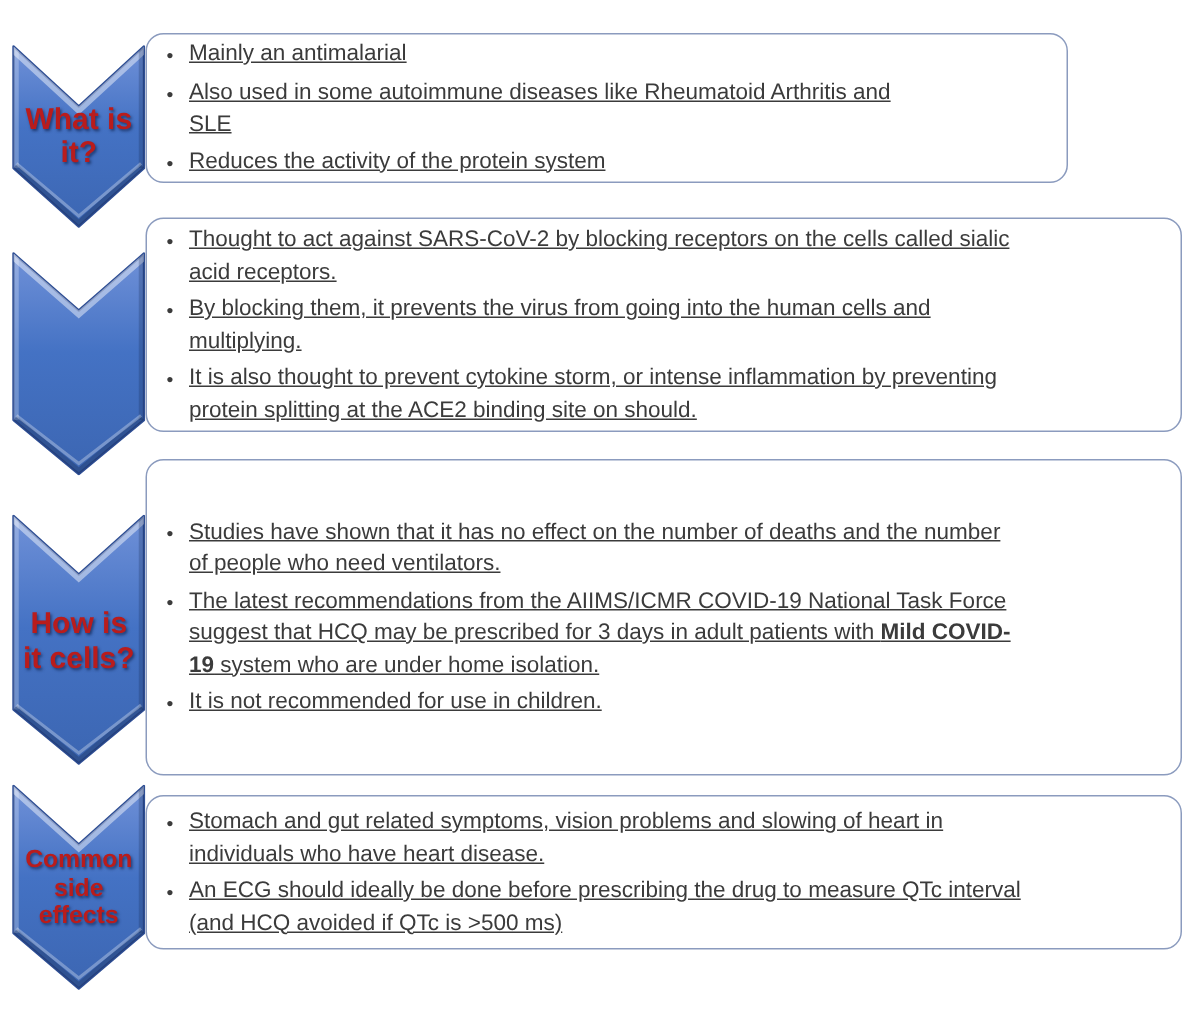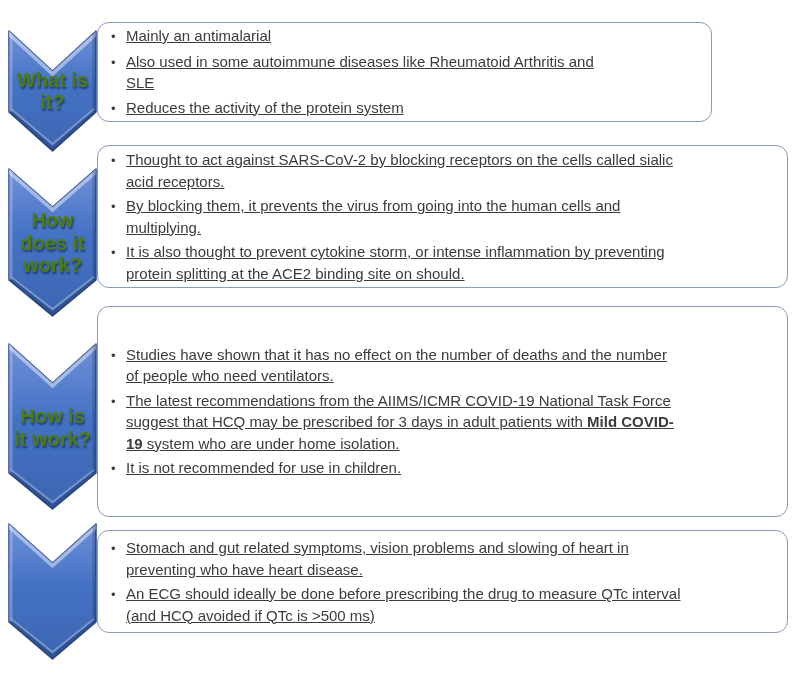--- a/index.html
+++ b/index.html
@@ -5,21 +5,21 @@
   html,body{margin:0;padding:0;background:#ffffff;}
   #canvas{
     position:relative;width:800px;height:673px;background:#ffffff;
     font-family:"Liberation Sans",sans-serif;overflow:hidden;
   }
   .section{position:absolute;left:0;top:0;width:100%;height:0;}
   .chevron{position:absolute;left:8px;width:89px;}
   .chevron svg{display:block;}
   .chev-label{
     position:absolute;left:0;right:0;display:flex;align-items:center;justify-content:center;
-    text-align:center;color:#4d7c0f;font-weight:bold;line-height:1.12;
+    text-align:center;color:#b91c1c;font-weight:bold;line-height:1.12;
     white-space:pre-line;text-shadow:1px 1.5px 2px rgba(20,40,85,.75);
     pointer-events:none;
   }
   .box{
     position:absolute;left:97px;background:#ffffff;
     border:1.4px solid #8B9BBE;border-radius:12px;box-sizing:border-box;
     display:flex;flex-direction:column;justify-content:center;
     padding:3px 12px 3px 13px;
   }
   .box ul{list-style:none;margin:0;padding:0;}
@@ -96,23 +96,20 @@
       </defs>
       <polygon points="1,1 44.5,39 88,1 88,112 44.5,148 1,112" fill="url(#g1)" stroke="#2E4E94" stroke-width="1.6" stroke-linejoin="round"></polygon>
       <g clip-path="url(#c1)" fill="none">
         <path d="M1,1 L44.5,39 L88,1" stroke="rgba(255,255,255,0.45)" stroke-width="8"></path>
         <path d="M2,1 L2,112" stroke="rgba(255,255,255,0.25)" stroke-width="5"></path>
         <path d="M87,1 L87,112" stroke="rgba(20,40,80,0.25)" stroke-width="5"></path>
         <path d="M1,112 L44.5,148 L88,112" stroke="rgba(20,40,80,0.35)" stroke-width="7"></path>
         <path d="M3,109 L44.5,141 L86,109" stroke="rgba(255,255,255,0.3)" stroke-width="2"></path>
       </g>
     </svg></span>
-      <div class="chev-label" style="top: 38px; height: 74px; font-size: 20px;">How
-does it
-work?</div>
     </div>
     <div class="box" style="top: 145px; height: 143px; width: 691px;">
       <ul>
           <li>
             <span class="marker">•</span>
             <span class="btext"><span>Thought to act against SARS-CoV-2 by blocking receptors on the cells called sialic
 acid receptors.</span></span>
           </li>
           <li>
             <span class="marker">•</span>
@@ -144,21 +141,21 @@
       <polygon points="1,1 44.5,40 88,1 88,130 44.5,166 1,130" fill="url(#g2)" stroke="#2E4E94" stroke-width="1.6" stroke-linejoin="round"></polygon>
       <g clip-path="url(#c2)" fill="none">
         <path d="M1,1 L44.5,40 L88,1" stroke="rgba(255,255,255,0.45)" stroke-width="8"></path>
         <path d="M2,1 L2,130" stroke="rgba(255,255,255,0.25)" stroke-width="5"></path>
         <path d="M87,1 L87,130" stroke="rgba(20,40,80,0.25)" stroke-width="5"></path>
         <path d="M1,130 L44.5,166 L88,130" stroke="rgba(20,40,80,0.35)" stroke-width="7"></path>
         <path d="M3,127 L44.5,159 L86,127" stroke="rgba(255,255,255,0.3)" stroke-width="2"></path>
       </g>
     </svg></span>
       <div class="chev-label" style="top: 39px; height: 91px; font-size: 20px;">How is
-it work?</div>
+it cells?</div>
     </div>
     <div class="box" style="top: 306px; height: 211px; width: 691px;">
       <ul>
           <li>
             <span class="marker">•</span>
             <span class="btext"><span>Studies have shown that it has no effect on the number of deaths and the number
 of people who need ventilators.</span></span>
           </li>
           <li>
             <span class="marker">•</span>
@@ -189,27 +186,30 @@
       </defs>
       <polygon points="1,1 44.5,40 88,1 88,99 44.5,136 1,99" fill="url(#g3)" stroke="#2E4E94" stroke-width="1.6" stroke-linejoin="round"></polygon>
       <g clip-path="url(#c3)" fill="none">
         <path d="M1,1 L44.5,40 L88,1" stroke="rgba(255,255,255,0.45)" stroke-width="8"></path>
         <path d="M2,1 L2,99" stroke="rgba(255,255,255,0.25)" stroke-width="5"></path>
         <path d="M87,1 L87,99" stroke="rgba(20,40,80,0.25)" stroke-width="5"></path>
         <path d="M1,99 L44.5,136 L88,99" stroke="rgba(20,40,80,0.35)" stroke-width="7"></path>
         <path d="M3,96 L44.5,129 L86,96" stroke="rgba(255,255,255,0.3)" stroke-width="2"></path>
       </g>
     </svg></span>
+      <div class="chev-label" style="top: 39px; height: 60px; font-size: 16.5px;">Common
+side
+effects</div>
     </div>
     <div class="box" style="top: 530px; height: 103px; width: 691px;">
       <ul>
           <li>
             <span class="marker">•</span>
             <span class="btext"><span>Stomach and gut related symptoms, vision problems and slowing of heart in
-preventing who have heart disease.</span></span>
+individuals who have heart disease.</span></span>
           </li>
           <li>
             <span class="marker">•</span>
             <span class="btext"><span>An ECG should ideally be done before prescribing the drug to measure QTc interval
 (and HCQ avoided if QTc is &gt;500 ms)</span></span>
           </li>
         </ul>
     </div>
   </div>
 

